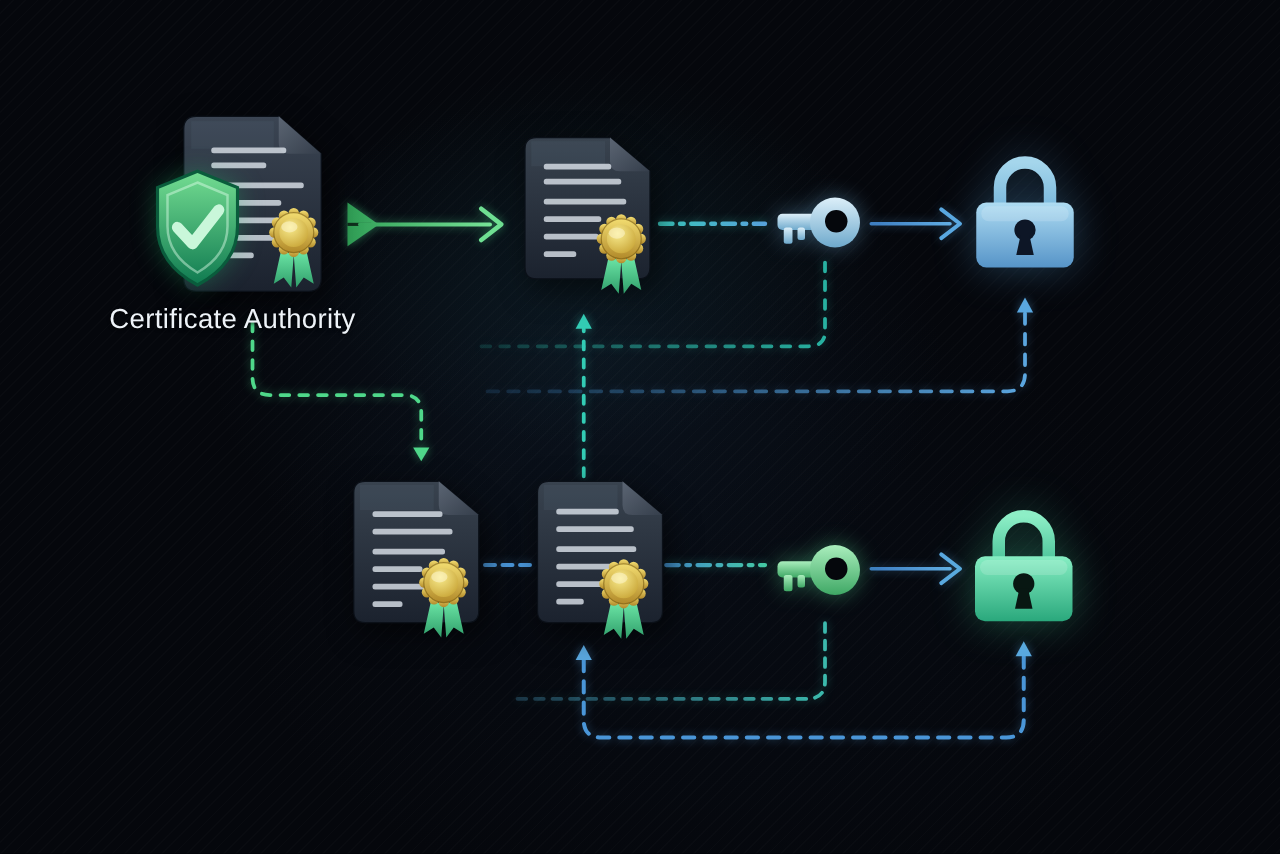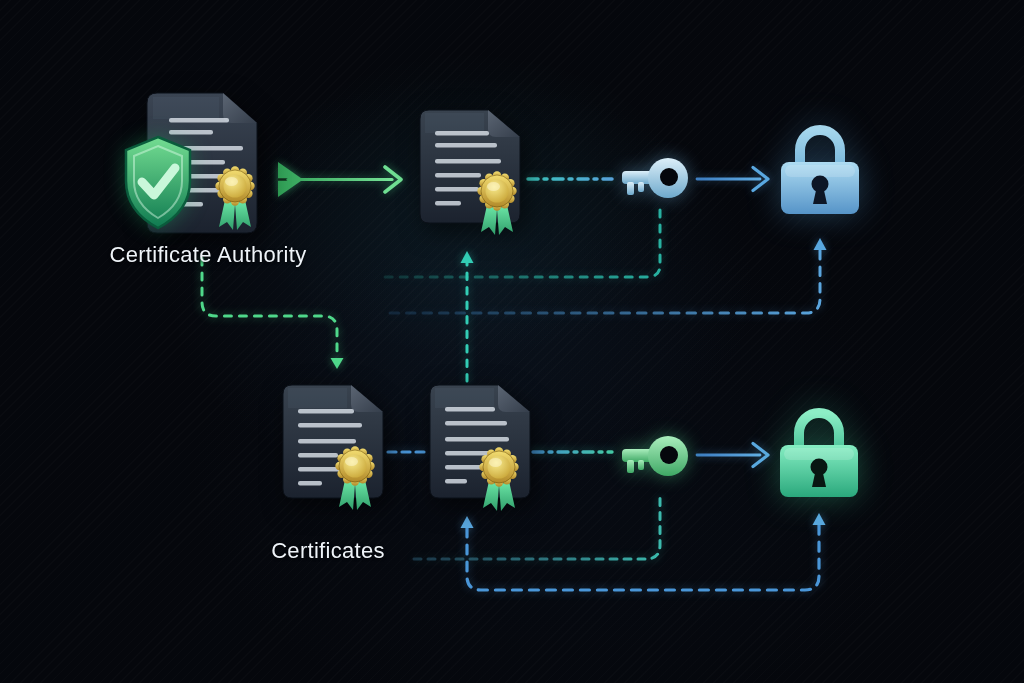--- a/index.html
+++ b/index.html
@@ -185,21 +185,21 @@
       <linearGradient id="shG" x1="0" y1="0" x2="0" y2="1">
         <stop offset="0" stop-color="#74dd92"></stop>
           <stop offset="1" stop-color="#0f7a50"></stop>
       </linearGradient>
     </defs>
     <path d="M 40 4 L 72 17 L 72 48 Q 72 78 40 95 Q 8 78 8 48 L 8 17 Z" fill="url(#shG)" stroke="#0a5c3c" stroke-width="2.5"></path>
     <path d="M 40 13 L 64 23 L 64 48 Q 64 71 40 85 Q 16 71 16 48 L 16 23 Z" fill="none" stroke="rgba(225,255,235,.45)" stroke-width="2"></path>
     <path d="M 24 49 L 36 62 L 57 35" fill="none" stroke="#c9f7da" stroke-width="9" stroke-linecap="round" stroke-linejoin="round"></path>
   </svg>
 
-  <div class="lbl" style="left:100px;top:242px;width:216px">Certificate Authority</div>
+  <div class="lbl" style="left:78px;top:242px;width:216px">Certificate Authority</div>
 
   <svg class="node node-doc" style="left:420px;top:110px" width="100" height="113" viewBox="0 0 100 113">
     <defs>
       <linearGradient id="docG2" x1="0" y1="0" x2="0" y2="1">
         <stop offset="0" stop-color="#39434f"></stop>
           <stop offset="1" stop-color="#1b222e"></stop>
       </linearGradient>
       <linearGradient id="foldG2" x1="0" y1="0" x2="1" y2="1">
         <stop offset="0" stop-color="#5b6573"></stop>
           <stop offset="1" stop-color="#353e4b"></stop>
@@ -337,21 +337,20 @@
         <circle cx="8.6" cy="29.8" r="4.2"></circle>
       <circle cx="6.5" cy="22" r="4.2"></circle>
         <circle cx="8.6" cy="14.2" r="4.2"></circle>
         <circle cx="14.2" cy="8.6" r="4.2"></circle>
     </g>
     <circle cx="22" cy="22" r="16" fill="url(#goldA)" stroke="rgba(110,80,10,.55)" stroke-width="1"></circle>
     <circle cx="22" cy="22" r="11.5" fill="url(#goldB)"></circle>
     <ellipse cx="18.5" cy="17.5" rx="6.5" ry="4.5" fill="rgba(255,250,215,.5)"></ellipse>
   </svg>
 
-  <div class="lbl" style="left:246px;top:538px;width:164px">Certificates</div>
 
   <svg class="node key-green" style="left:620px;top:431px" width="72" height="52" viewBox="0 0 72 52">
     <defs>
       <linearGradient id="keyG" x1="0" y1="0" x2="0" y2="1">
         <stop offset="0" stop-color="#aaeebd"></stop>
           <stop offset="1" stop-color="#3fa865"></stop>
       </linearGradient>
     </defs>
     <rect x="2" y="18" width="38" height="13" rx="4" fill="url(#keyG)"></rect>
     <rect x="7" y="29" width="7" height="13" rx="2" fill="url(#keyG)"></rect>

